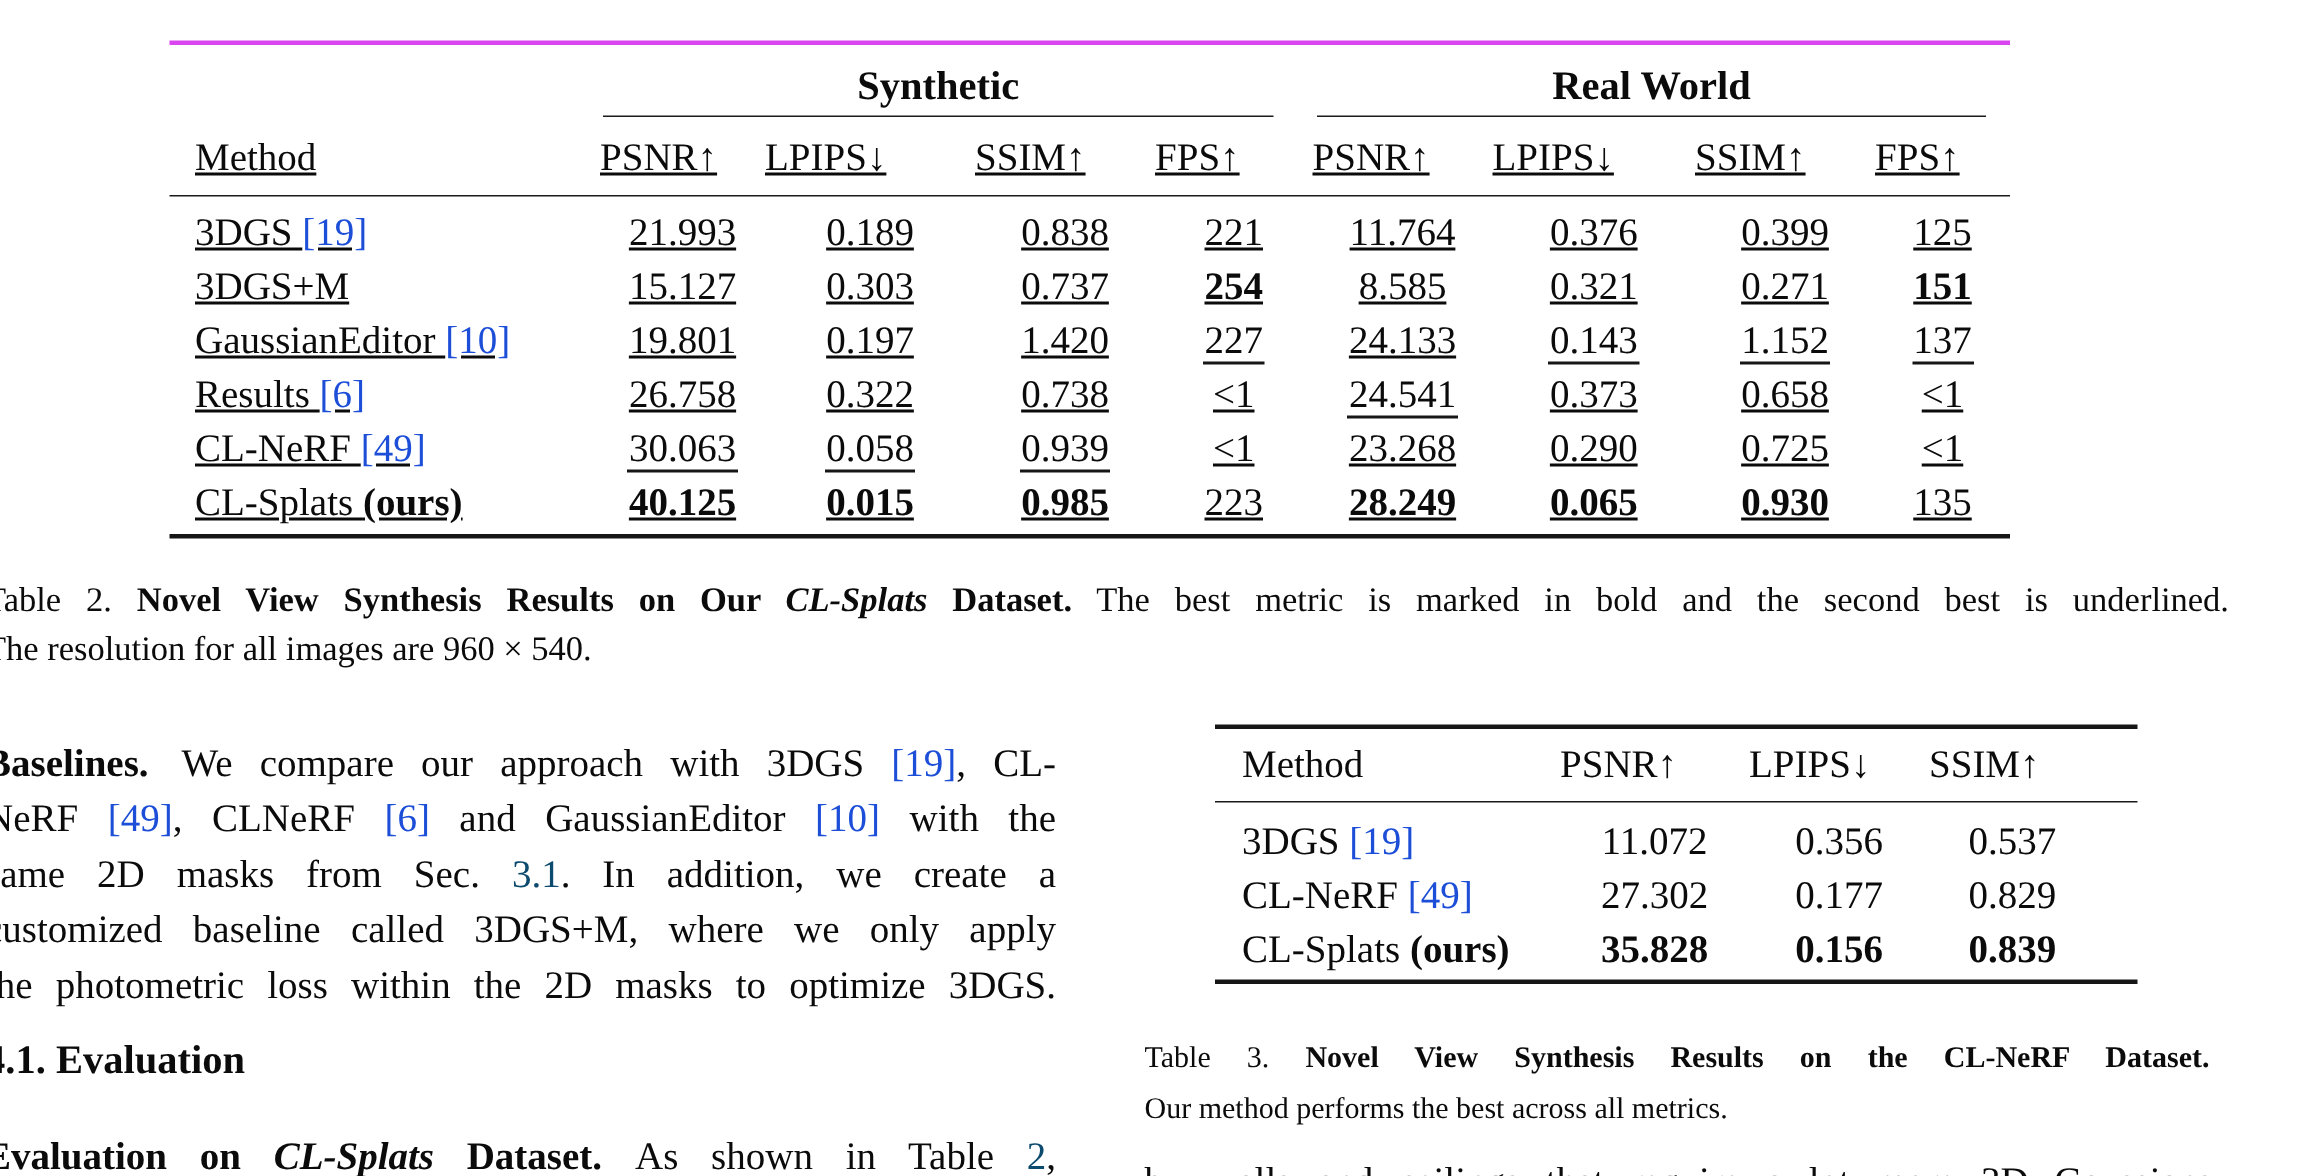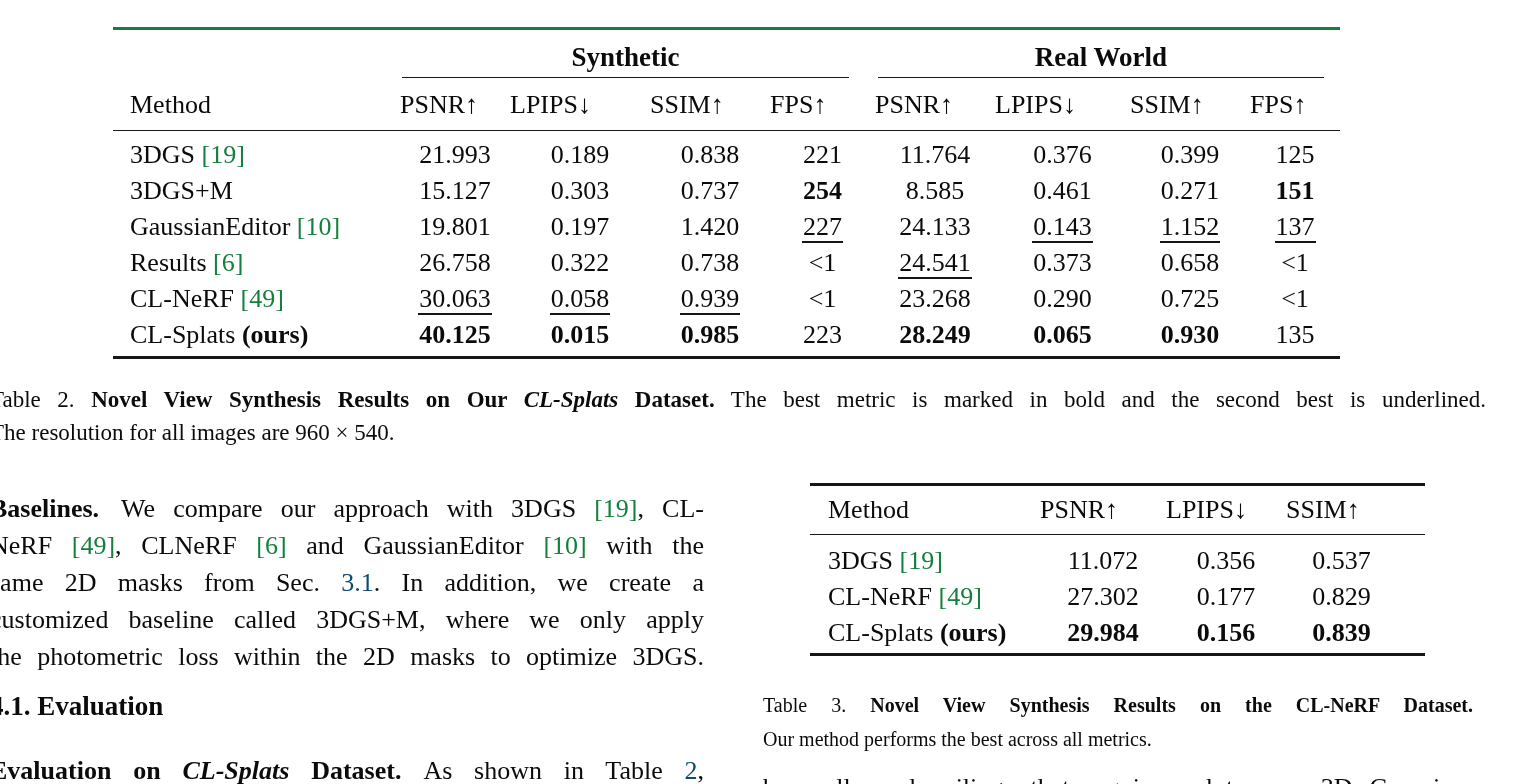--- a/index.html
+++ b/index.html
@@ -6,30 +6,31 @@
   html,body{margin:0;padding:0;}
   body{background:#e9e9e9;}
   #page{
     position:relative; width:1532px; height:784px; overflow:hidden;
     background:#ffffff; color:#0b0b0b;
     font-family:"Liberation Serif","DejaVu Serif",serif;
   }
   
   .s-b{font-weight:bold;}
   .s-bi{font-weight:bold;font-style:italic;}
-  .s-ref{color:#15803d;}
+  .s-ref{color:#1d4ed8;}
   .s-red{color:#0c4a6e;}
   .s-gap{display:inline-block;width:22px;}
   .jline{text-align:justify;}
   .jline::after{content:"";display:inline-block;width:100%;height:0;}
   
   #table2{
     position:absolute; left:113px; top:27px; width:1227px;
-    border-top:3px solid #15803d; border-bottom:3px solid #161616;
+    border-top:3px solid #d946ef; border-bottom:3px solid #161616;
     font-size:26px;
+    text-decoration:underline;
   }
   #t2-grouprow{position:relative;height:49px;}
   .group-label{position:absolute;top:10px;height:34px;line-height:34px;
     text-align:center;font-weight:bold;font-size:27px;}
   #t2-group-syn{left:289px;width:447px;}
   #t2-group-rw{left:765px;width:446px;}
   .cmid{position:absolute;top:47px;height:0;border-top:1.6px solid #1a1a1a;}
   #cmid-syn{left:289px;width:447px;}
   #cmid-rw{left:765px;width:446px;}
   .t2cols{display:grid;grid-template-columns:287px 110px 140px 120px 105px 120px 135px 120px 90px;}
@@ -107,21 +108,21 @@
           <div class="dc">0.399</div>
           <div class="dc">125</div>
         </div>
         <div class="t2cols">
           <div class="dc mc"><span class="">3DGS+M</span></div>
           <div class="dc">15.127</div>
           <div class="dc">0.303</div>
           <div class="dc">0.737</div>
           <div class="dc b-cell">254</div>
           <div class="dc">8.585</div>
-          <div class="dc">0.461</div>
+          <div class="dc">0.321</div>
           <div class="dc">0.271</div>
           <div class="dc b-cell">151</div>
         </div>
         <div class="t2cols">
           <div class="dc mc"><span class="">GaussianEditor </span><span class="s-ref">[10]</span></div>
           <div class="dc">19.801</div>
           <div class="dc">0.197</div>
           <div class="dc">1.420</div>
           <div class="dc"><span class="u-val">227</span></div>
           <div class="dc">24.133</div>
@@ -200,21 +201,21 @@
           <div class="dc">0.537</div>
         </div>
         <div class="t3cols">
           <div class="dc mc"><span class="">CL-NeRF </span><span class="s-ref">[49]</span></div>
           <div class="dc">27.302</div>
           <div class="dc">0.177</div>
           <div class="dc">0.829</div>
         </div>
         <div class="t3cols">
           <div class="dc mc"><span class="">CL-Splats </span><span class="s-b">(ours)</span></div>
-          <div class="dc b-cell">29.984</div>
+          <div class="dc b-cell">35.828</div>
           <div class="dc b-cell">0.156</div>
           <div class="dc b-cell">0.839</div>
         </div>
       </div>
   </div>
 
   <div id="caption3">
     <div class="jline cap-l1"><span class="">Table 3. </span><span class="s-b">Novel View Synthesis Results on the CL-NeRF Dataset.</span></div>
     <div>Our method performs the best across all metrics.</div>
   </div>

